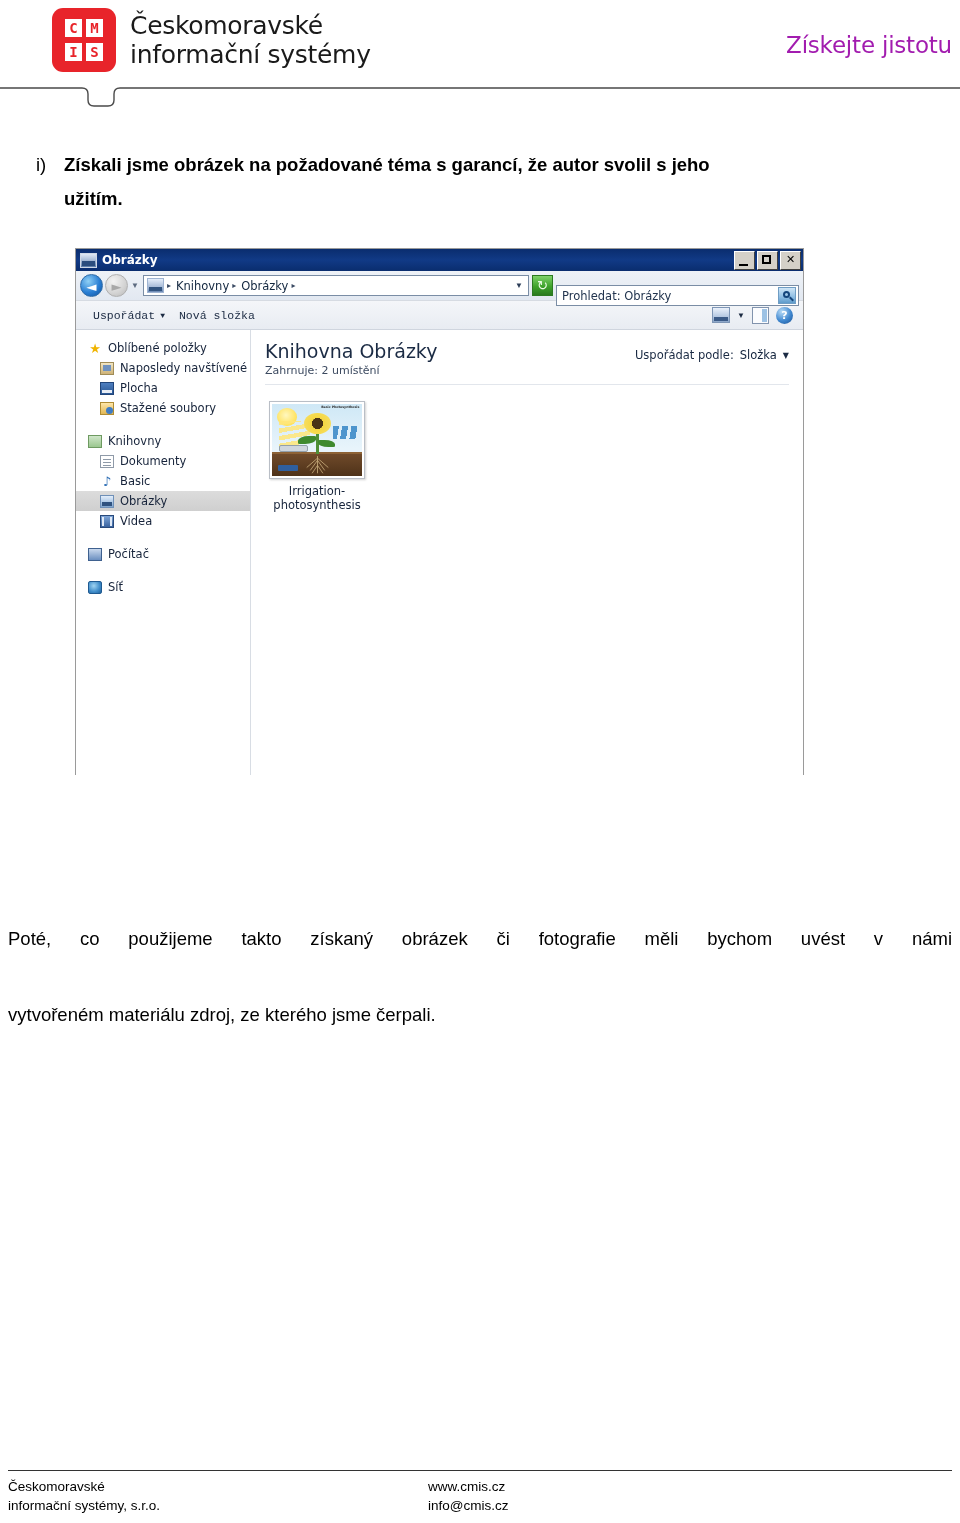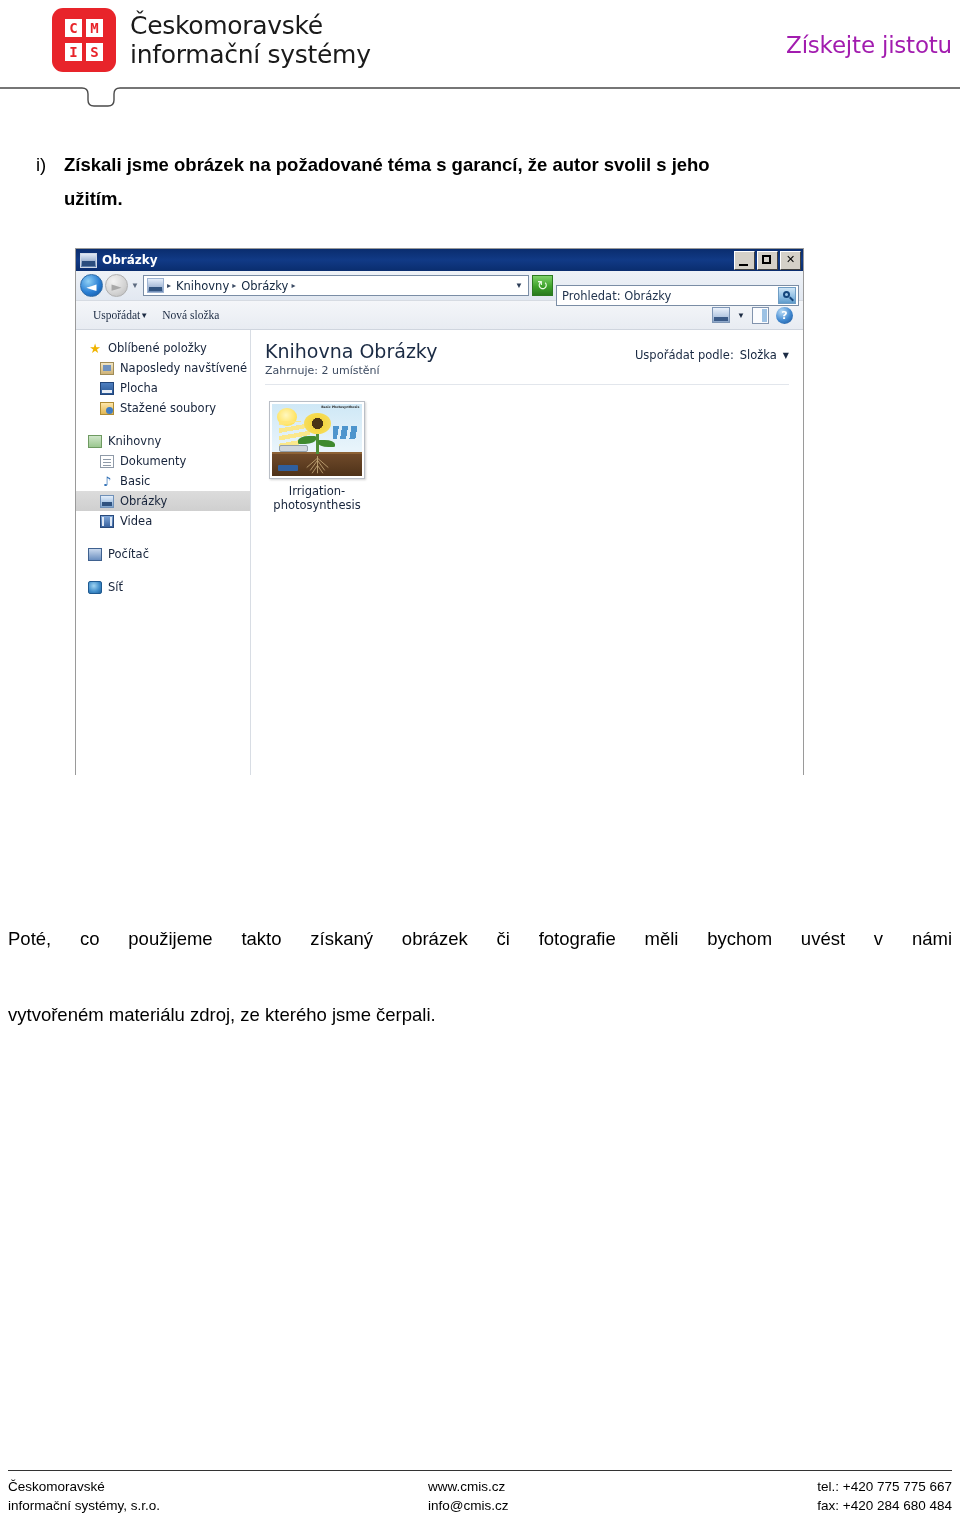--- a/index.html
+++ b/index.html
@@ -349,24 +349,25 @@
     background: linear-gradient(to bottom, #f4f6f9 0%, #e8ecf2 100%);
     display: flex;
     align-items: center;
     padding: 0 6px 0 10px;
     box-sizing: border-box;
     border-bottom: 1px solid #cfd5de;
   }
   .cmd-btn {
     display: flex;
     align-items: center;
+    gap: 5px;
     padding: 3px 7px;
     color: #1b2a42;
     white-space: nowrap;
-    font-family: Liberation Serif, serif;
+    font-family: Liberation Mono, monospace;
     font-size: 11.5px;
   }
   .cmd-caret { font-size: 8px; color: #1b2a42; }
   .cmd-right {
     margin-left: auto;
     display: flex;
     align-items: center;
     gap: 7px;
     padding-right: 4px;
   }
@@ -931,17 +932,13 @@
 
 <div class="footer">
   <div class="fc fc1">
     <div class="fl">Českomoravské</div>
     <div class="fl">informační systémy, s.r.o.</div>
   </div>
   <div class="fc fc2">
     <div class="fl">www.cmis.cz</div>
     <div class="fl">info@cmis.cz</div>
   </div>
-  <div class="fc fc3">
-    <div class="fl">tel.: +420 775 775 667</div>
-    <div class="fl">fax: +420 284 680 484</div>
-  </div>
 </div>
 
 </body></html>

